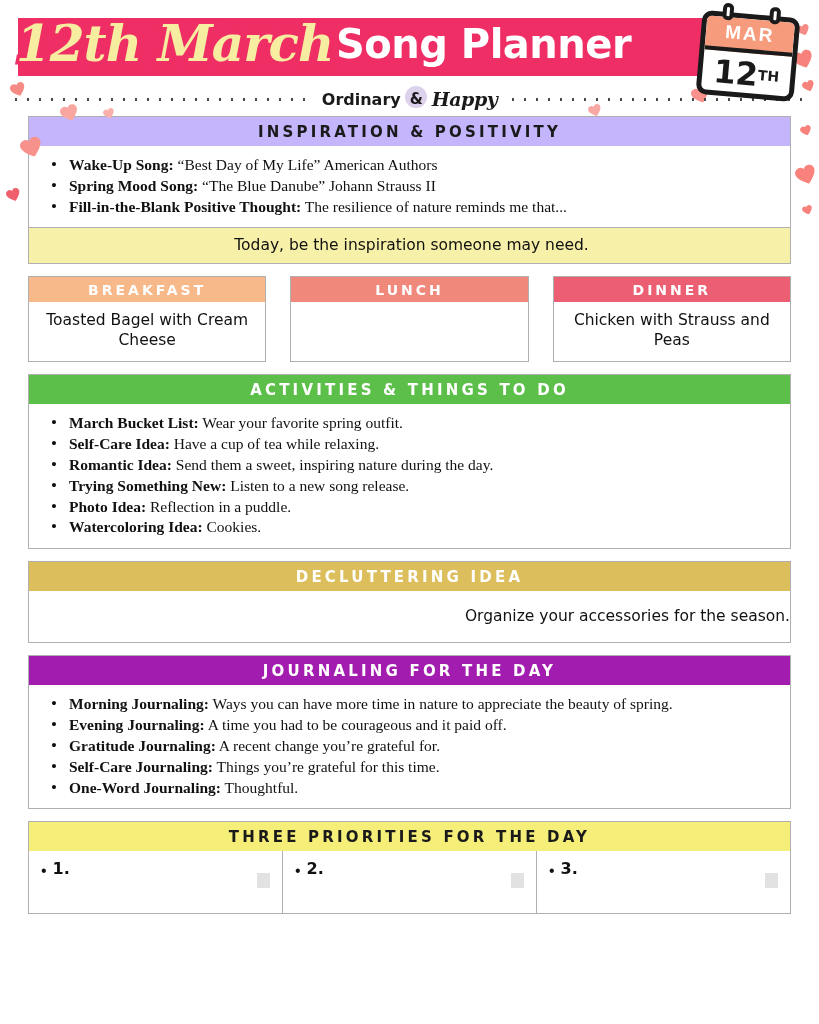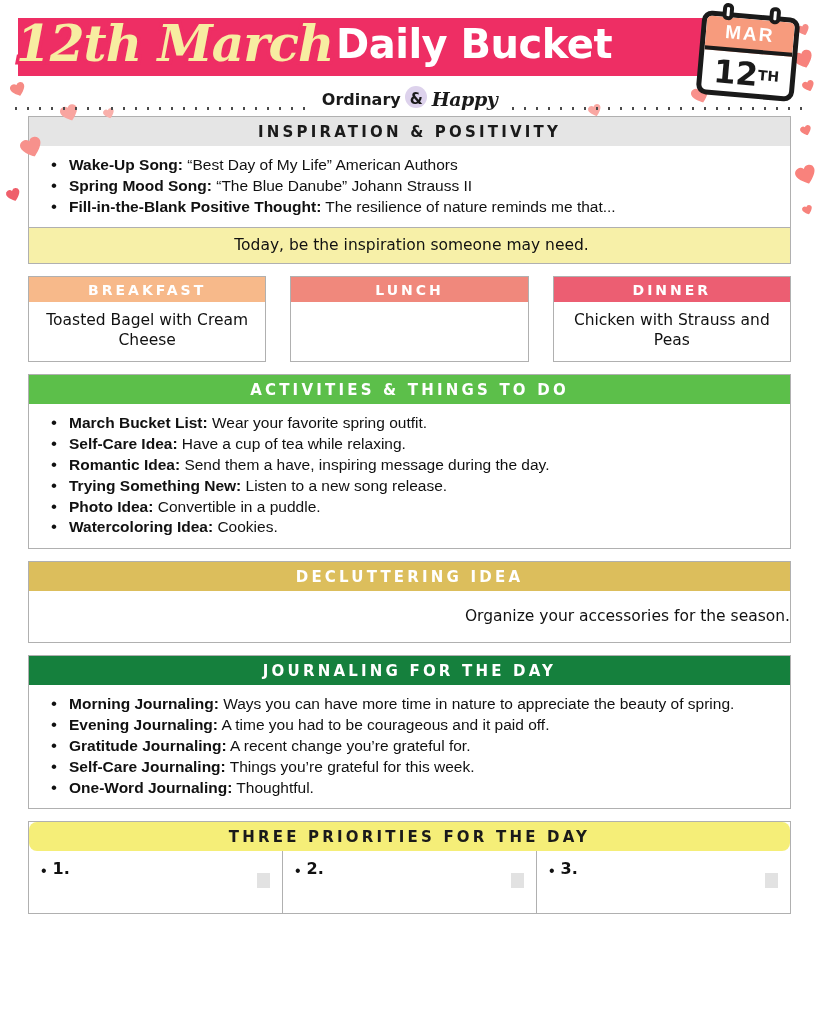--- a/index.html
+++ b/index.html
@@ -104,21 +104,21 @@
     border-radius: 5px;
   }
   .cal-ring.l { left: 20px; }
   .cal-ring.r { right: 20px; }
 
   
   .rule-row {
     position: absolute;
     left: 10px; right: 10px; top: 88px;
     height: 22px;
-    display: flex; align-items: flex-end;
+    display: flex; align-items: center;
   }
   .dots {
     flex: 1;
     height: 3px;
     background-image: radial-gradient(circle, #4a4a4a 1.2px, transparent 1.3px);
     background-size: 12px 3px;
     background-repeat: repeat-x;
   }
   .tagline {
     display: flex; align-items: center; gap: 4px;
@@ -175,21 +175,21 @@
   .sec-head.dark { color: #1a1a1a; }
   .sec-head.light { color: #ffffff; }
 
   .sec-body { padding: 9px 14px 10px 14px; }
 
   ul.items { list-style: none; }
   ul.items li {
     position: relative;
     padding-left: 26px;
     margin-bottom: 1px;
-    font-family: Liberation Sans, sans-serif;
+    font-family: Liberation Serif, serif;
     font-size: 15.5px;
     line-height: 1.28;
     color: #111111;
   }
   ul.items li::before {
     content: "•";
     position: absolute;
     left: 8px; top: -1px;
     font-size: 17px;
     color: #111111;
@@ -348,21 +348,21 @@
     </div>
   <div class="heart" style="left:802px;top:205px;">
       <svg width="11" height="10" viewBox="0 0 24 22">
         <path d="M12 21C12 21 1 13.5 1 7A6 6 0 0 1 12 4 6 6 0 0 1 23 7C23 13.5 12 21 12 21Z" fill="#f7827c"></path>
       </svg>
     </div>
 
   <div class="header-wrap">
     <div class="pink-banner" style="background: rgb(238, 46, 100);"></div>
     <div class="date-title" style="color: rgb(247, 237, 161); -webkit-text-stroke-color: rgb(238, 46, 100);">12th March</div>
-    <div class="planner-title">Daily Bucket</div>
+    <div class="planner-title">Song Planner</div>
 
     <div class="cal-icon">
       <div class="cal-body">
         <div class="cal-top" style="background: rgb(247, 155, 125);">MAR</div>
         <div class="cal-day">
             <span>12</span>
             <sup>TH</sup>
           </div>
       </div>
       <div class="cal-ring l"></div>
@@ -374,21 +374,21 @@
       <div class="tagline">
         <span class="tag-ordinary">Ordinary</span>
         <span class="tag-amp">&amp;</span>
         <span class="tag-happy">Happy</span>
       </div>
       <div class="dots"></div>
     </div>
   </div>
 
   <div class="section">
-    <div class="sec-head dark" style="background: #e5e5e5;">INSPIRATION &amp; POSITIVITY</div>
+    <div class="sec-head dark" style="background: #c4b5fd;">INSPIRATION &amp; POSITIVITY</div>
     <div class="sec-body">
       <ul class="items">
         <li><b>Wake-Up Song:</b><span> “Best Day of My Life” American Authors</span></li>
         <li><b>Spring Mood Song:</b><span> “The Blue Danube” Johann Strauss II</span></li>
         <li><b>Fill-in-the-Blank Positive Thought:</b><span> The resilience of nature reminds me that...</span></li>
       </ul>
     </div>
     <div class="footer-strip" style="background: rgb(247, 240, 168);">Today, be the inspiration someone may need.</div>
   </div>
 
@@ -405,48 +405,48 @@
       <div class="meal-body">Chicken with Strauss and Peas</div>
     </div>
   </div>
 
   <div class="section">
     <div class="sec-head light" style="background: rgb(92, 191, 74);">ACTIVITIES &amp; THINGS TO DO</div>
     <div class="sec-body">
       <ul class="items">
         <li><b>March Bucket List:</b><span> Wear your favorite spring outfit.</span></li>
         <li><b>Self-Care Idea:</b><span> Have a cup of tea while relaxing.</span></li>
-        <li><b>Romantic Idea:</b><span> Send them a have, inspiring message during the day.</span></li>
+        <li><b>Romantic Idea:</b><span> Send them a sweet, inspiring nature during the day.</span></li>
         <li><b>Trying Something New:</b><span> Listen to a new song release.</span></li>
-        <li><b>Photo Idea:</b><span> Convertible in a puddle.</span></li>
+        <li><b>Photo Idea:</b><span> Reflection in a puddle.</span></li>
         <li><b>Watercoloring Idea:</b><span> Cookies.</span></li>
       </ul>
     </div>
   </div>
 
   <div class="section">
     <div class="sec-head light" style="background: rgb(220, 190, 92);">DECLUTTERING IDEA</div>
     <div class="single-line">Organize your accessories for the season.</div>
   </div>
 
   <div class="section">
-    <div class="sec-head light" style="background: #15803d; text-align: center;">JOURNALING FOR THE DAY</div>
+    <div class="sec-head light" style="background: #a21caf; text-align: center;">JOURNALING FOR THE DAY</div>
     <div class="sec-body">
       <ul class="items">
         <li><b>Morning Journaling:</b><span> Ways you can have more time in nature to appreciate the beauty of spring.</span></li>
         <li><b>Evening Journaling:</b><span> A time you had to be courageous and it paid off.</span></li>
         <li><b>Gratitude Journaling:</b><span> A recent change you’re grateful for.</span></li>
-        <li><b>Self-Care Journaling:</b><span> Things you’re grateful for this week.</span></li>
+        <li><b>Self-Care Journaling:</b><span> Things you’re grateful for this time.</span></li>
         <li><b>One-Word Journaling:</b><span> Thoughtful.</span></li>
       </ul>
     </div>
   </div>
 
   <div class="section">
-    <div class="sec-head dark" style="background: rgb(245, 238, 120); border-radius: 8px;">THREE PRIORITIES FOR THE DAY</div>
+    <div class="sec-head dark" style="background: rgb(245, 238, 120);">THREE PRIORITIES FOR THE DAY</div>
     <div class="prio-row">
 
       <div class="prio-cell">
         <div class="prio-top">
           <span class="prio-bullet">•</span>
           <span class="prio-num">1.</span>
           <span class="prio-lines">
             <span class="prio-line short"></span>
             <span class="prio-line indent"></span>
           </span>

